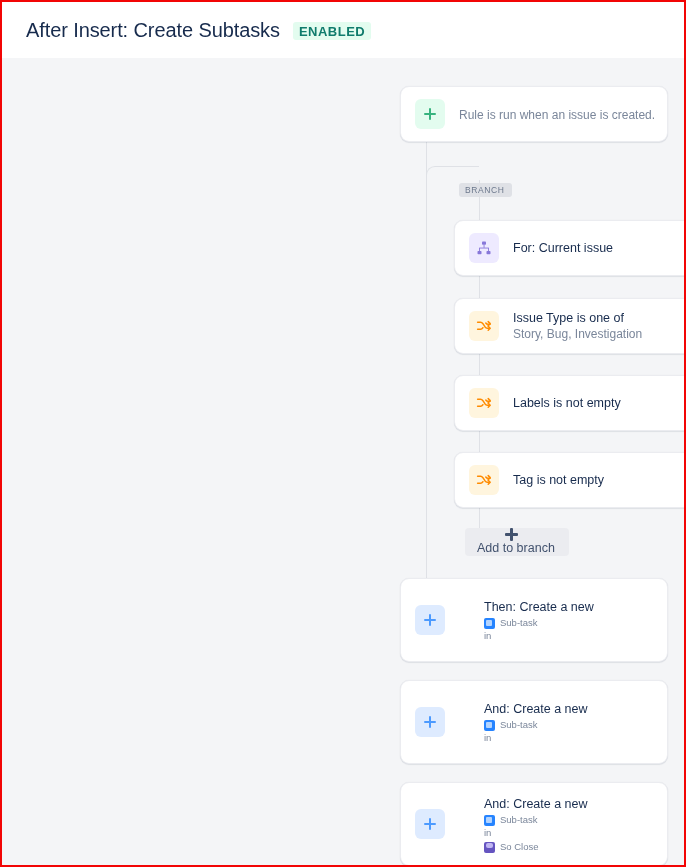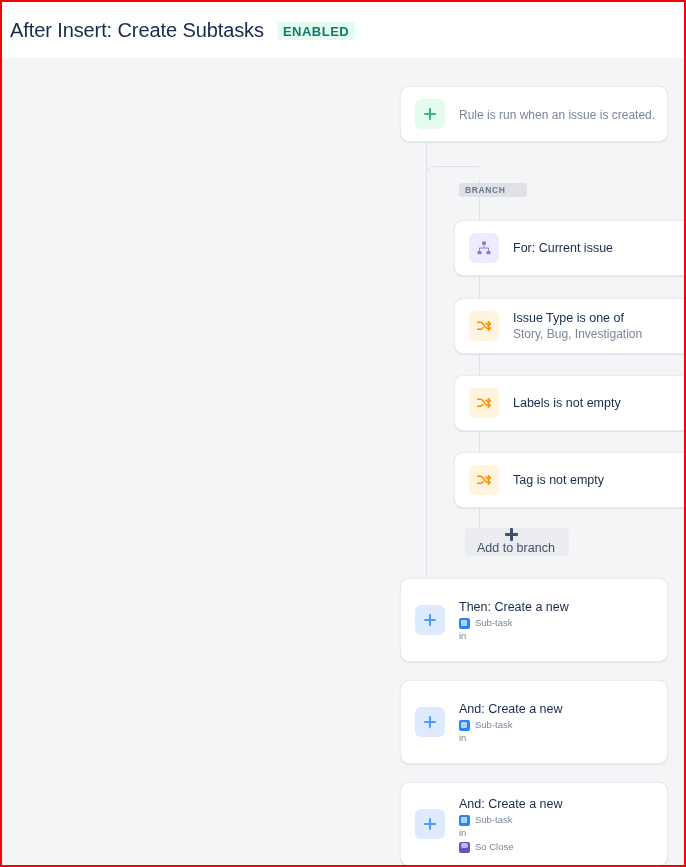--- a/index.html
+++ b/index.html
@@ -16,21 +16,21 @@
   }
 
   
   .header {
     position: absolute;
     left: 0; top: 0;
     width: 682px; height: 56px;
     background: #ffffff;
     display: flex;
     align-items: center;
-    padding-left: 8px;
+    padding-left: 24px;
     z-index: 30;
   }
   .rule-title {
     font-size: 20px;
     color: #172b4d;
     letter-spacing: -0.1px;
     white-space: nowrap;
   }
   .status-badge {
     margin-left: 13px;
@@ -125,23 +125,23 @@
   .plus::after  { top: 5px; left: 0; height: 2.4px; width: 12px; }
   .plus-green { color: #36b37e; }
   .plus-blue  { color: #4c9aff; }
 
   
   .branch-pill {
     position: absolute;
     background: #dfe1e6;
     color: #6b778c;
     font-size: 8.5px;
-    font-weight: bold;
+    font-weight: normal;
     letter-spacing: 0.6px;
-    padding: 3px 22px 2px 6px;
+    padding: 3px 7px 2px 6px;
     border-radius: 3px;
     line-height: 1;
     z-index: 12;
   }
 
   
   .add-branch-btn {
     position: absolute;
     background: #ebecf0;
     border: none;
@@ -159,21 +159,21 @@
   }
   .add-branch-btn .plus {
     color: #42526e;
     margin-right: 9px;
     width: 13px; height: 13px;
   }
   .add-branch-btn .plus::before { left: 5.3px; top: 0; width: 2.6px; height: 13px; }
   .add-branch-btn .plus::after  { top: 5.3px; left: 0; height: 2.6px; width: 13px; }
 
   
-  .action-lines { line-height: 1; }
+  .action-lines { line-height: 1; margin-left: 25px; }
   .action-head {
     font-size: 12.5px;
     color: #172b4d;
     line-height: 16px;
     white-space: nowrap;
   }
   .action-row {
     display: flex;
     align-items: flex-end;
     margin-top: 1px;

